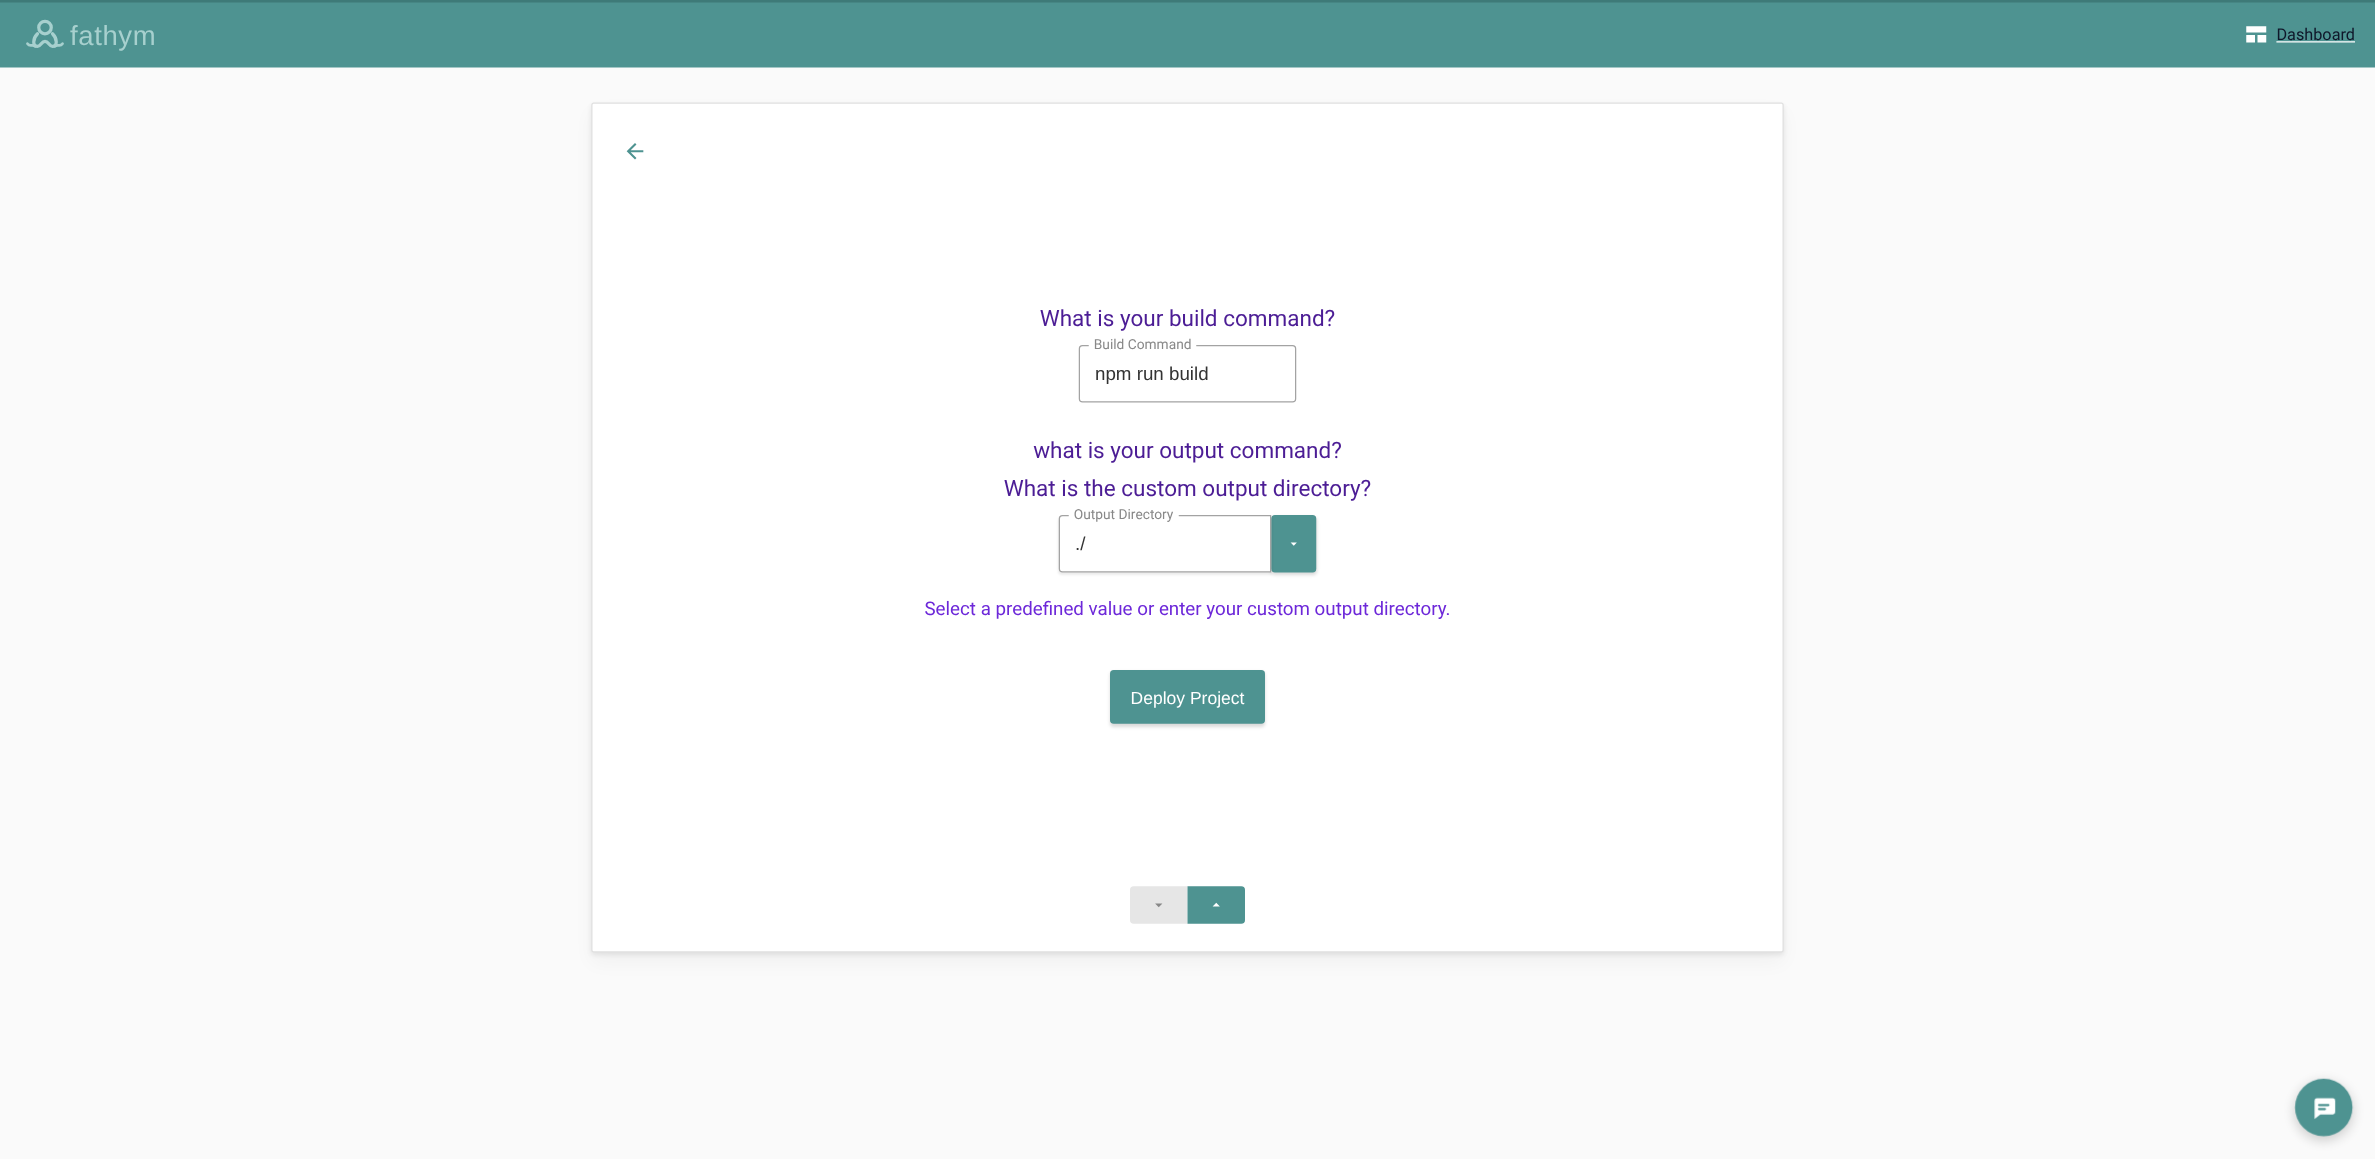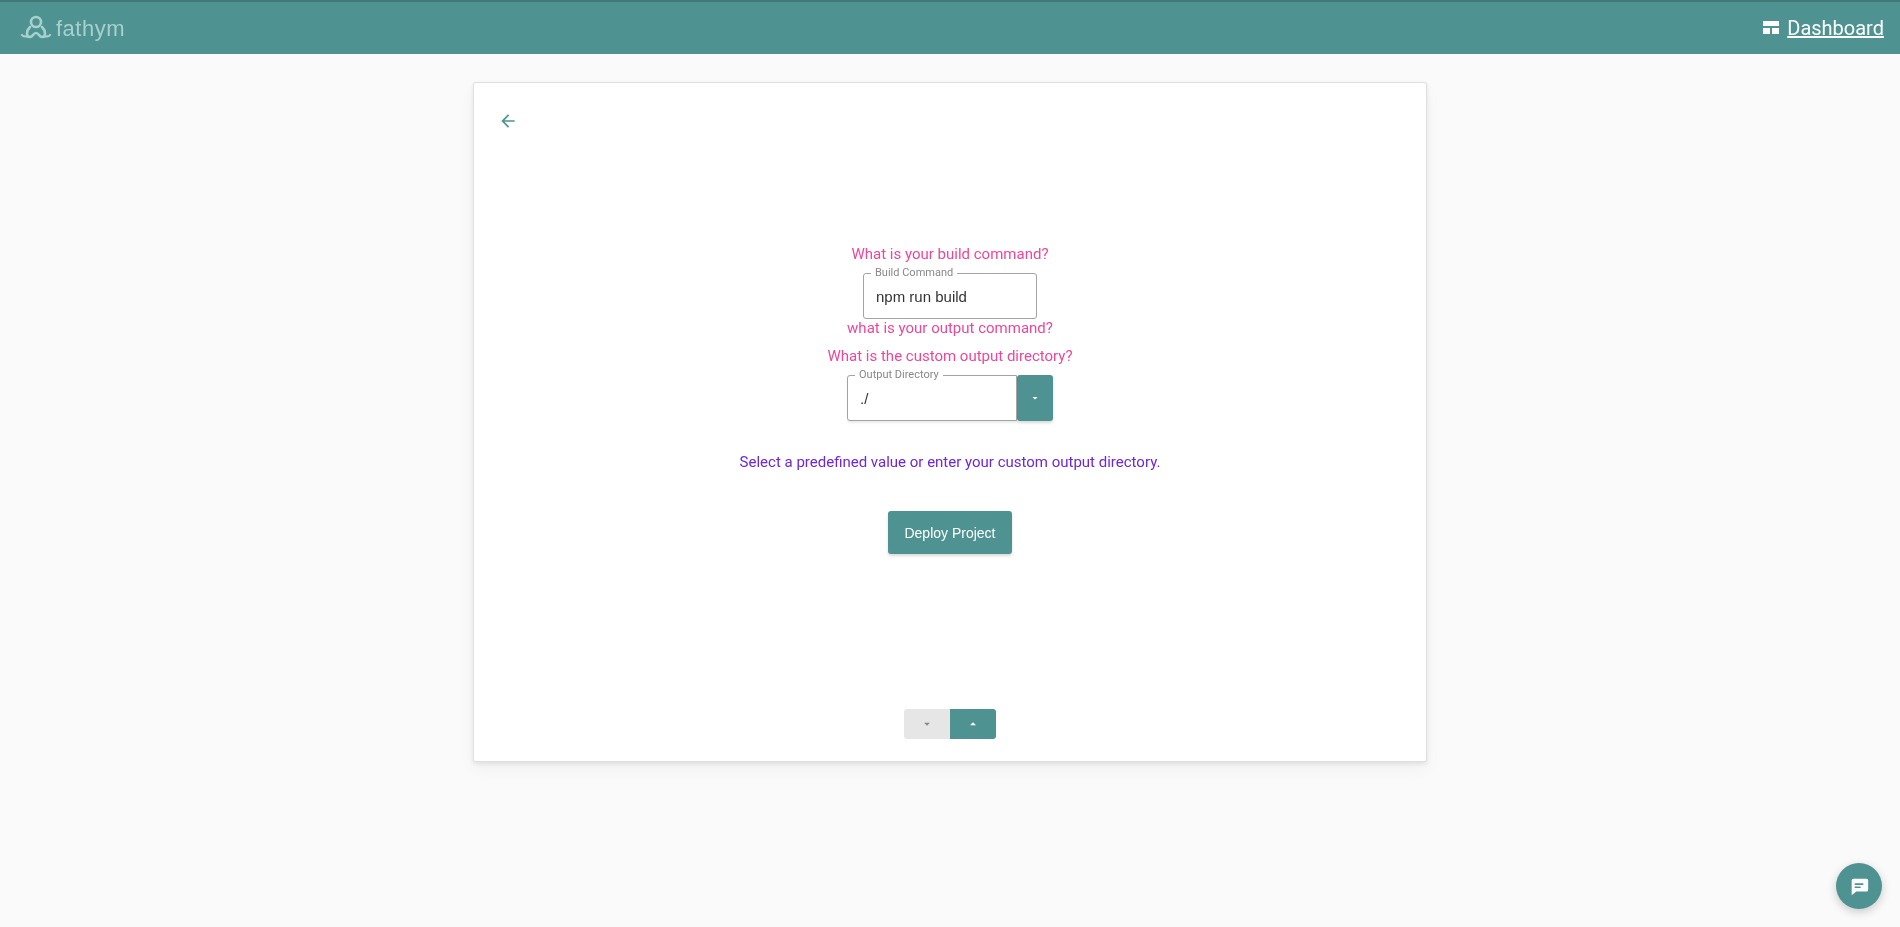--- a/index.html
+++ b/index.html
@@ -26,22 +26,22 @@
   .logo {
     display: flex;
     align-items: center;
     gap: 0;
   }
   .logo svg { display: block; }
   .dash-link {
     display: flex;
     align-items: center;
     gap: 8px;
-    color: #ffffff;
-    font-size: 20px;
+    color: #0f172a;
+    font-size: 13px;
     font-weight: 400;
     cursor: pointer;
   }
   .dash-icon {
     width: 16px;
     height: 14px;
     display: grid;
     grid-template-columns: 7px 7px;
     grid-template-rows: 5px 6px;
     gap: 2px;
@@ -75,28 +75,29 @@
   }
   .form-area {
     flex: 0 0 auto;
     display: flex;
     flex-direction: column;
     align-items: center;
     gap: 0;
     margin-top: 110px;
   }
   .question {
-    font-size: 15px;
-    color: #ec4899;
+    font-size: 18px;
+    color: #4c1d95;
     margin-bottom: 10px;
     text-align: left;
   }
   .field {
     position: relative;
     width: 174px;
+    margin-bottom: 28px;
   }
   .field input {
     width: 100%;
     height: 46px;
     border: 1px solid #a3a3a3;
     border-radius: 3px;
     padding: 0 12px;
     font-size: 15px;
     color: #333;
     outline: none;
@@ -107,21 +108,21 @@
     top: -7px;
     left: 8px;
     background: #fff;
     padding: 0 4px;
     font-size: 11px;
     color: #888;
   }
   .combo {
     display: flex;
     align-items: flex-start;
-    margin-bottom: 28px;
+    margin-bottom: 16px;
   }
   .combo .field { margin-bottom: 0; width: 170px; }
   .combo .field input {
     border-top-right-radius: 0;
     border-bottom-right-radius: 0;
     box-shadow: 0 2px 2px rgba(0,0,0,0.08);
   }
   .combo .dropdown-btn {
     width: 36px;
     height: 46px;

